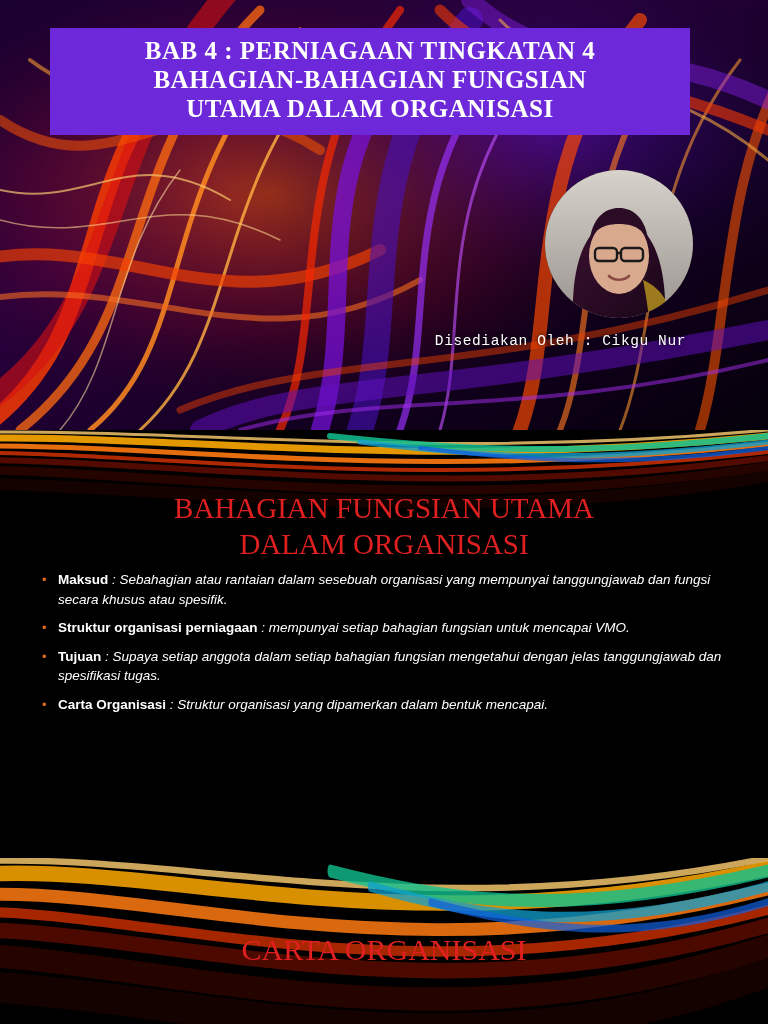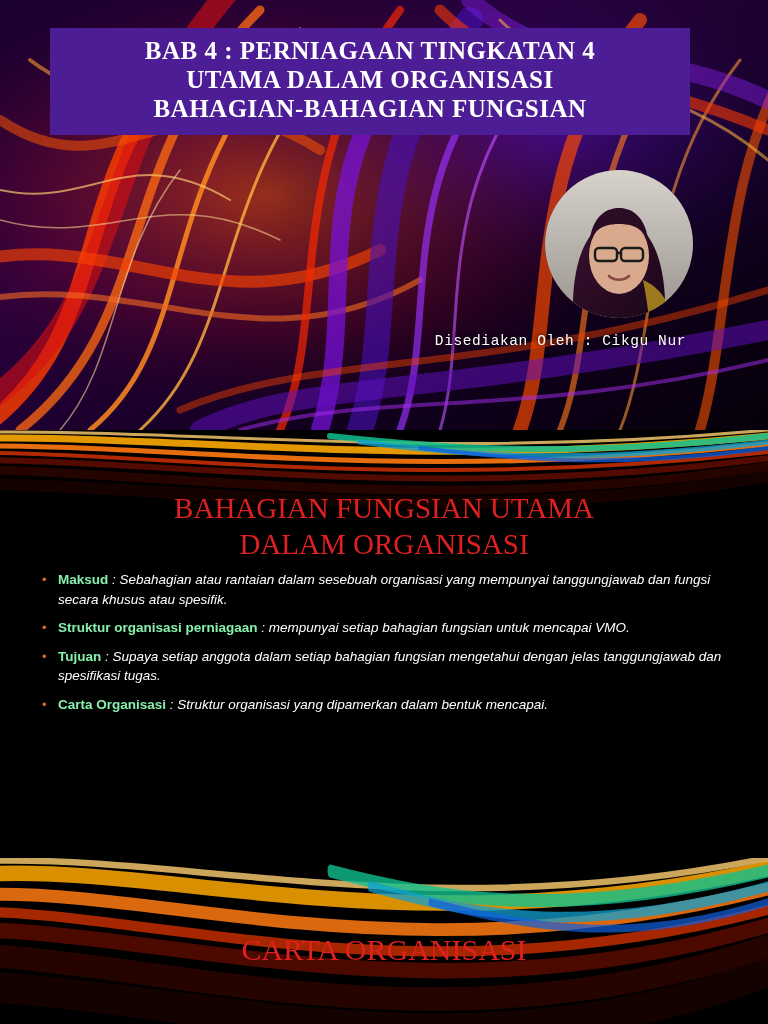--- a/index.html
+++ b/index.html
@@ -31,21 +31,21 @@
   .s1-bg {
     position: absolute;
     left: 0; top: 0;
     width: 768px; height: 430px;
   }
   .s1-title-box {
     position: absolute;
     left: 50px;
     top: 28px;
     width: 640px;
-    background: #4c1d95;
+    background: #6d28d9;
     padding: 8px 10px 12px 10px;
     box-sizing: border-box;
     text-align: center;
     z-index: 6;
   }
   .s1-title-line {
     font-family: "Liberation Serif", serif;
     color: #ffffff;
     font-weight: bold;
     font-size: 25px;
@@ -112,21 +112,21 @@
     color: #ffffff;
   }
   .s2-item .bullet {
     position: absolute;
     left: 4px;
     top: 1px;
     color: #e26a1e;
     font-size: 13px;
   }
   .s2-term {
-    color: #86efac;
+    color: #ffffff;
     font-weight: bold;
     font-style: normal;
   }
   .s2-desc {
     color: #ffffff;
     font-style: italic;
   }
 
   
   .slide3 {
@@ -207,22 +207,22 @@
         <path d="M500,20 C580,100 660,70 768,160" stroke="#ffb040" stroke-width="3" opacity="0.6"></path>
 
         <path d="M0,190 C90,210 130,140 230,200" stroke="#ffcf70" stroke-width="2" opacity="0.7"></path>
         <path d="M0,220 C110,250 160,180 280,240" stroke="#ffd890" stroke-width="1.5" opacity="0.6"></path>
         <path d="M60,430 C120,360 110,260 180,170" stroke="#ffe0a0" stroke-width="1.5" opacity="0.6"></path>
       </g>
     </svg>
 
     <div class="s1-title-box">
       <div class="s1-title-line">BAB 4 : PERNIAGAAN TINGKATAN 4</div>
+      <div class="s1-title-line">BAHAGIAN-BAHAGIAN FUNGSIAN</div>
       <div class="s1-title-line">UTAMA DALAM ORGANISASI</div>
-      <div class="s1-title-line">BAHAGIAN-BAHAGIAN FUNGSIAN</div>
     </div>
 
     <div class="s1-portrait">
       <svg viewBox="0 0 148 148" width="148" height="148">
         <defs>
           <linearGradient id="pBg" x1="0" y1="0" x2="0" y2="1">
             <stop offset="0%" stop-color="#d8d2cc"></stop>
             <stop offset="100%" stop-color="#9a9490"></stop>
           </linearGradient>
           <linearGradient id="hij" x1="0" y1="0" x2="1" y2="1">

